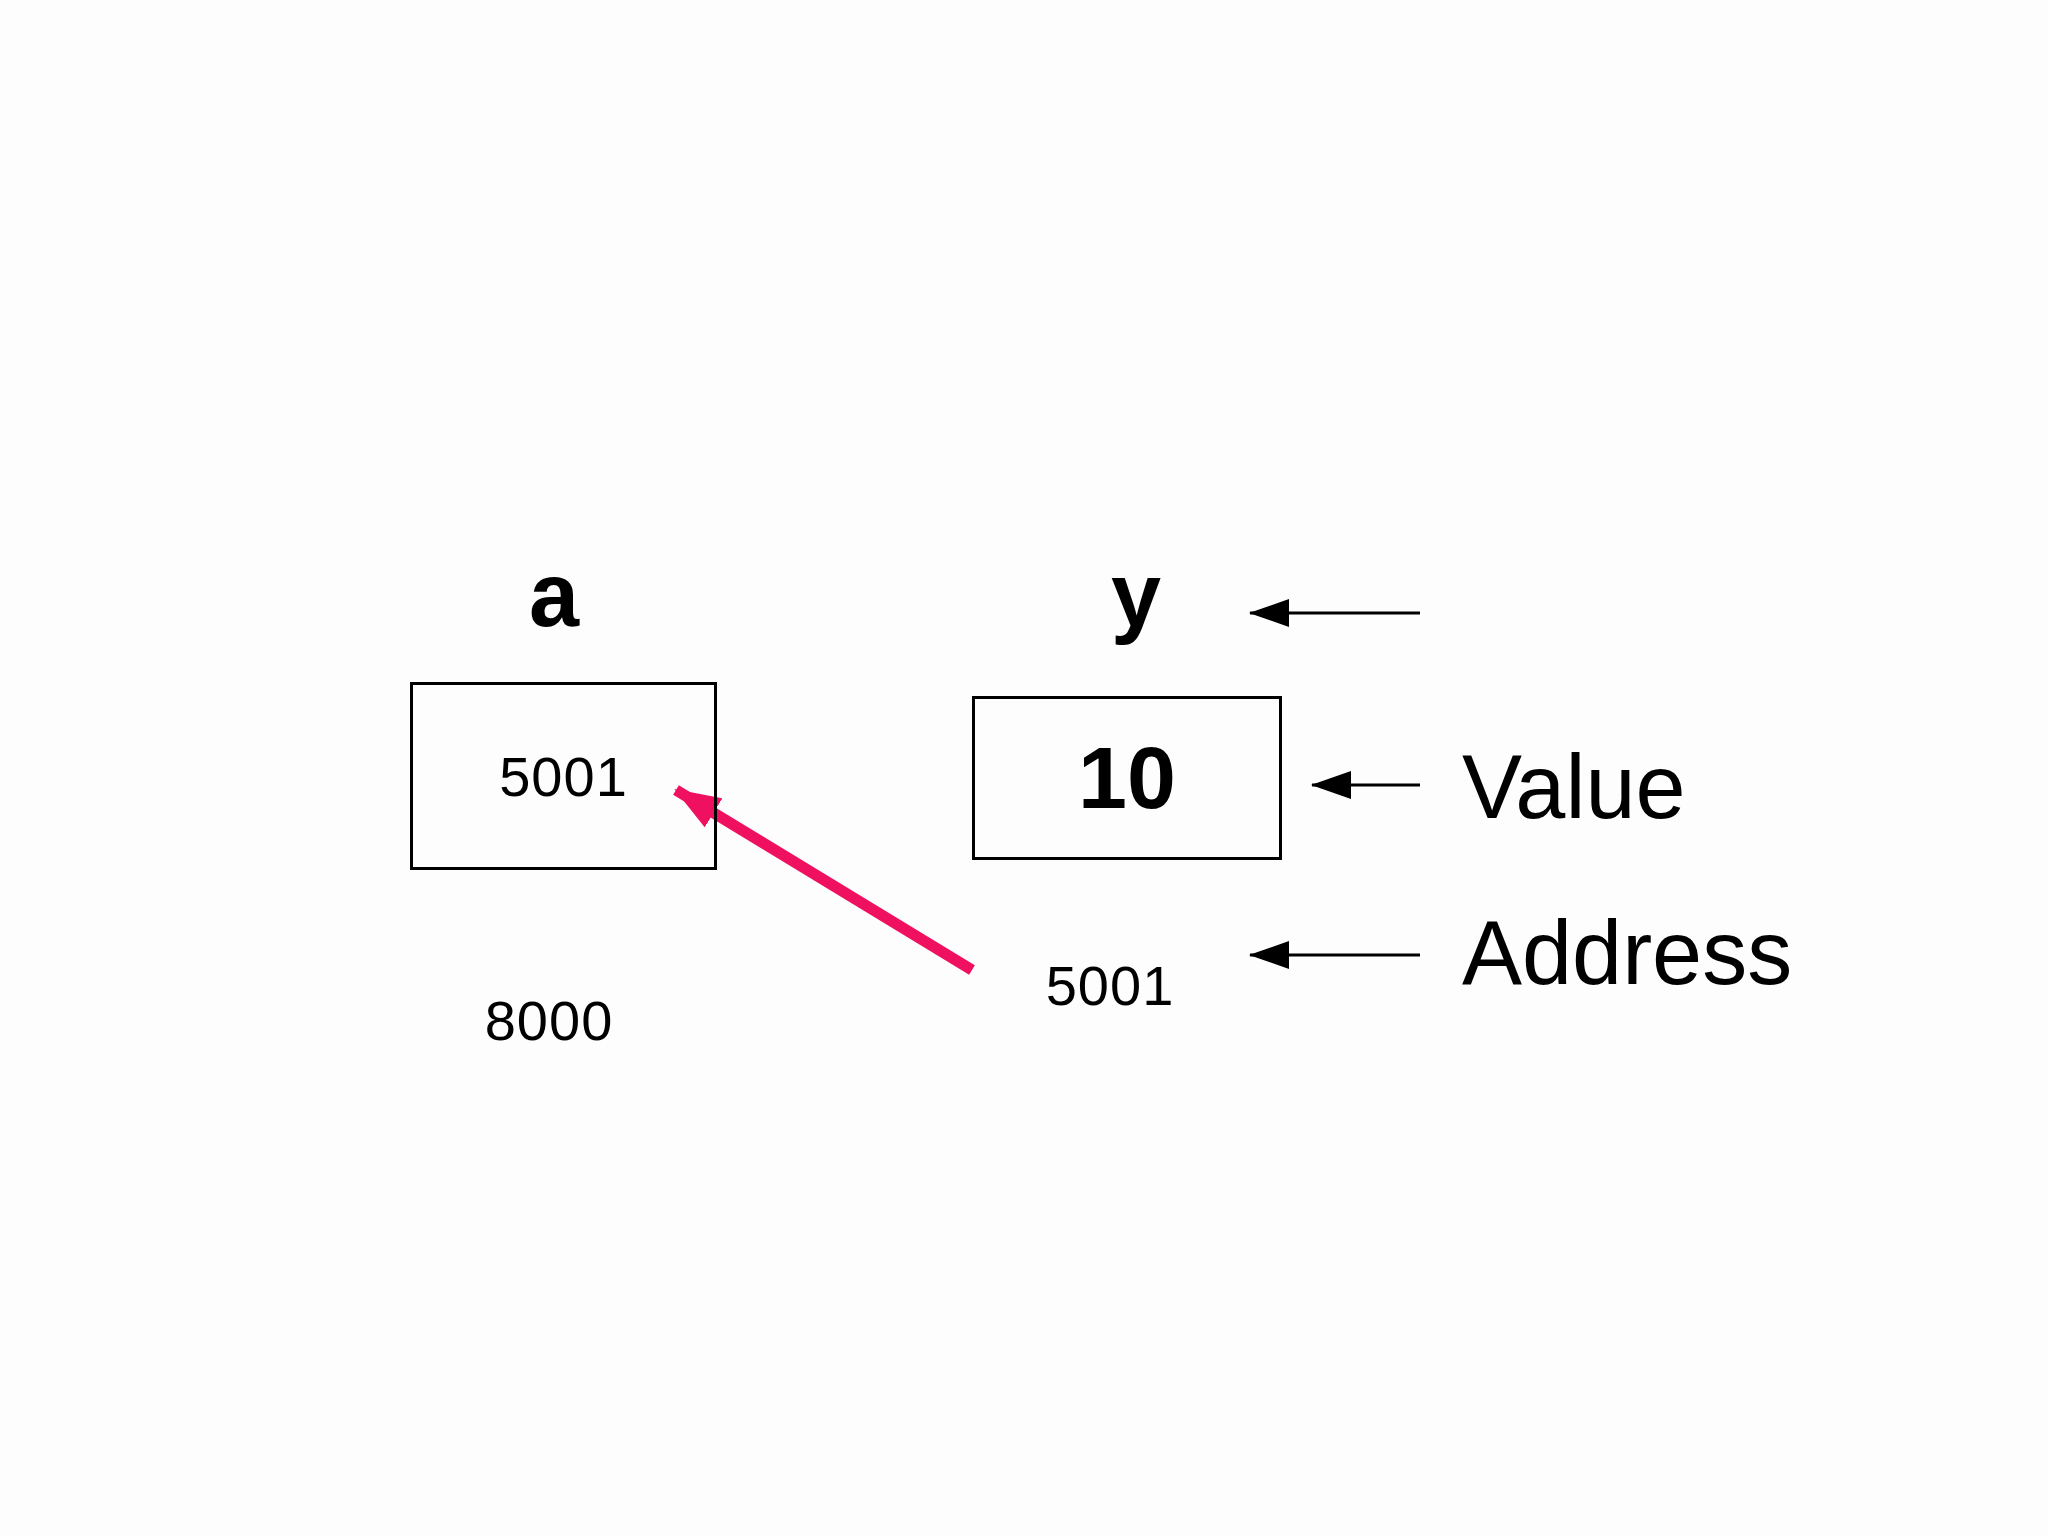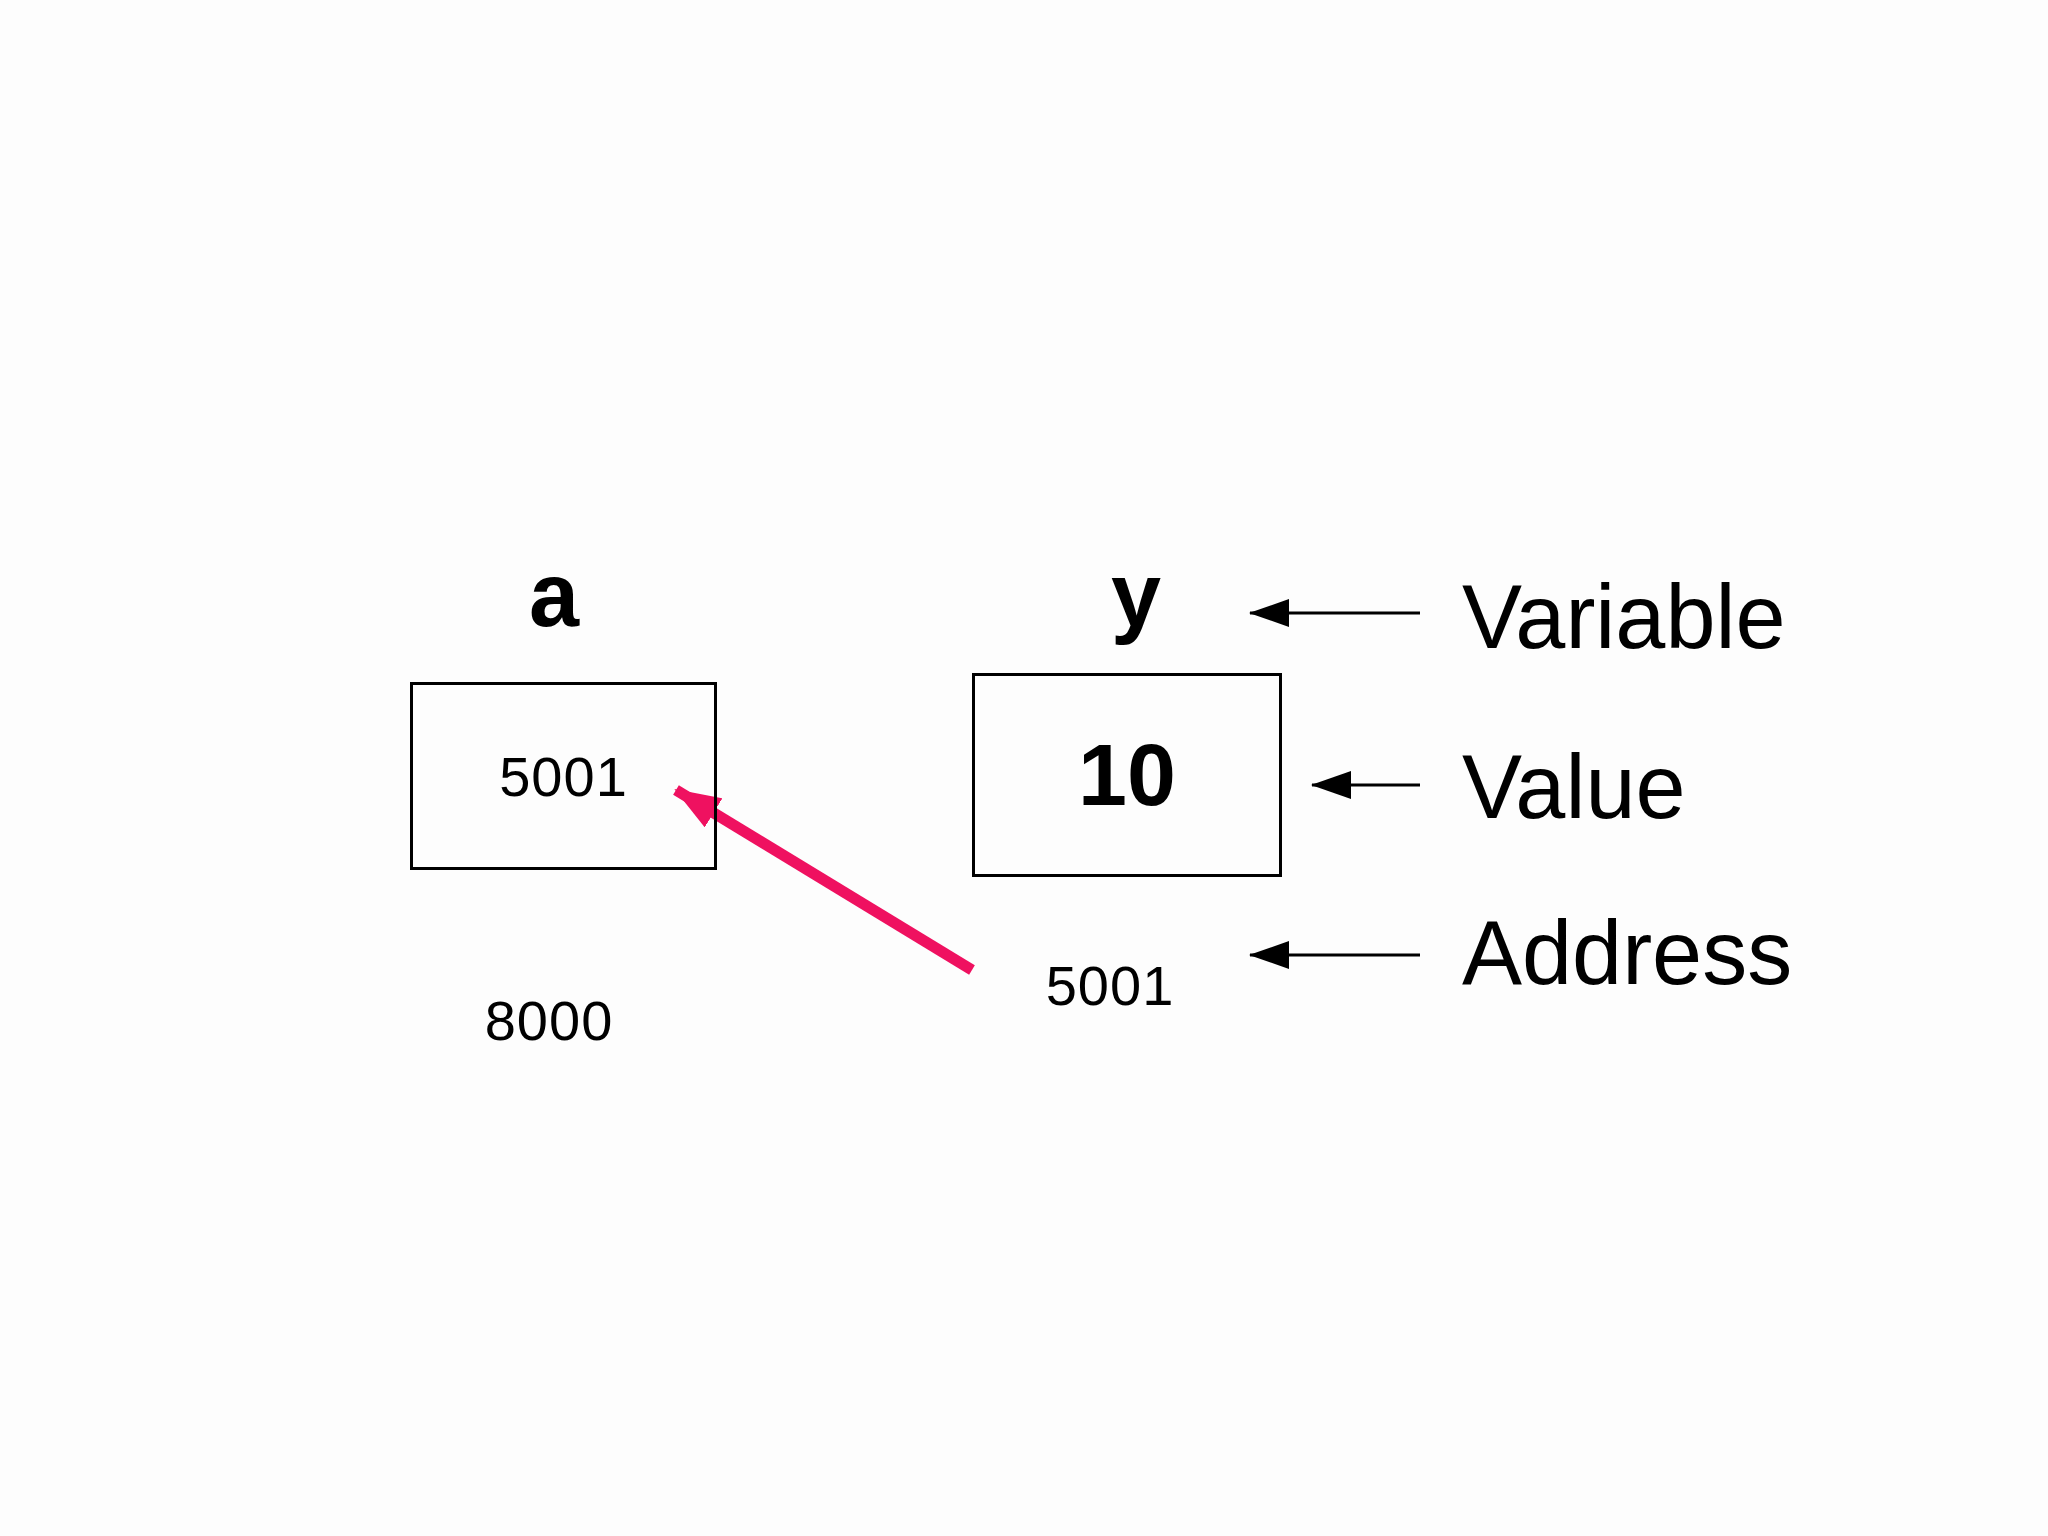--- a/index.html
+++ b/index.html
@@ -52,27 +52,26 @@
   </svg>
 
   <div class="abs varname" style="left:504px; top:545px; width:100px; height:100px;">a</div>
 
   <div class="abs varname" style="left:1086px; top:545px; width:100px; height:100px;">y</div>
 
   <div class="abs valbox" style="left:410px; top:682px; width:307px; height:188px;">
     <span class="num">5001</span>
   </div>
 
-  <div class="abs valbox" style="left:972px; top:673px; width:310px; height:204px;">
+  <div class="abs valbox" style="left:972px; top:696px; width:310px; height:164px;">
     <span class="numbold">10</span>
   </div>
 
   <div class="abs num" style="left:449px; top:970px; width:200px; height:100px;">8000</div>
 
   <div class="abs num" style="left:1010px; top:935px; width:200px; height:100px;">5001</div>
 
-  <div class="abs legend" style="left:1462px; top:567px; width:520px; height:100px;">Variable</div>
 
   <div class="abs legend" style="left:1462px; top:737px; width:520px; height:100px;">Value</div>
 
   <div class="abs legend" style="left:1462px; top:903px; width:520px; height:100px;">Address</div>
 
 </div>
 
 </body></html>

